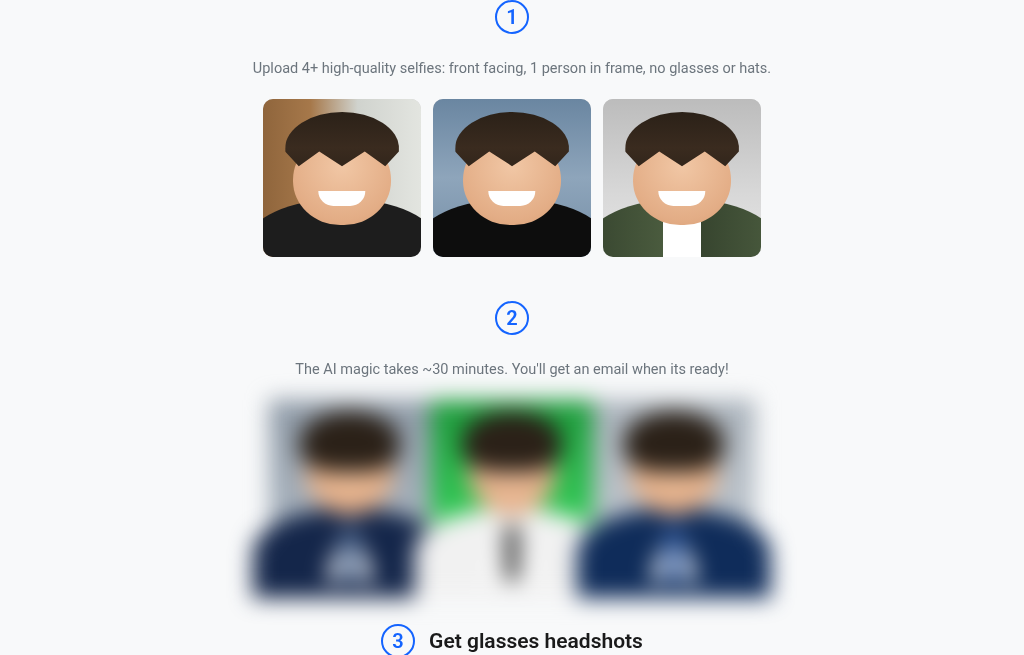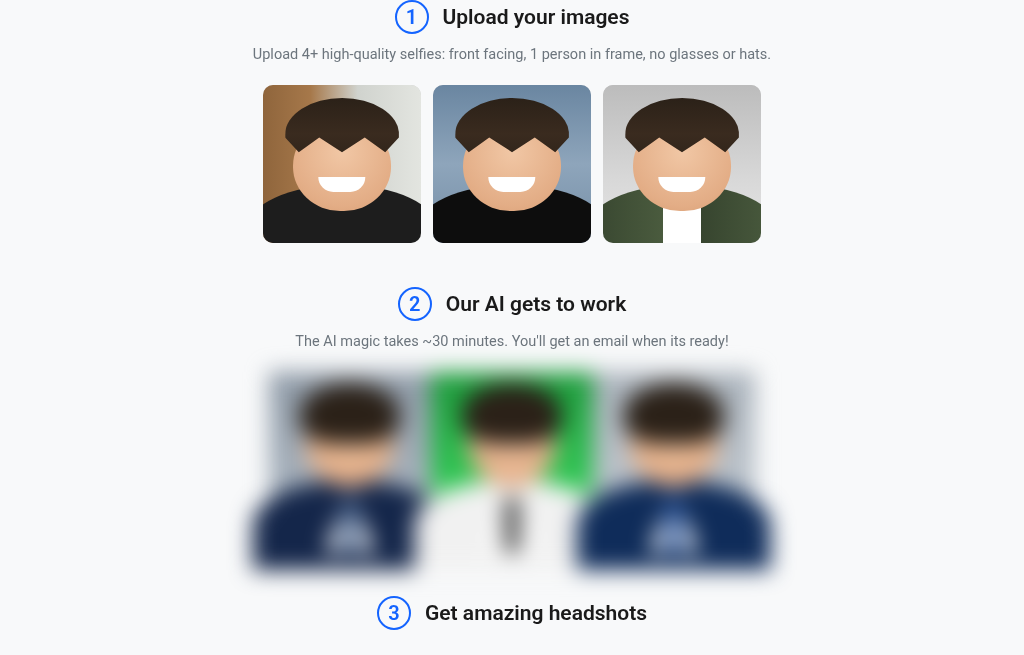--- a/index.html
+++ b/index.html
@@ -41,21 +41,21 @@
       font-size:20px;
       font-weight:600;
       color:#1464ff;
     }
     .step-title{
       font-size:21px;
       font-weight:600;
       color:#1a1a1a;
     }
     .step-desc{
-      margin-top:12px;
+      margin-top:26px;
       font-size:14.5px;
       color:#6c757d;
     }
     .image-row{
       display:flex;
       gap:12px;
       margin-top:22px;
     }
     .selfie{
       width:158px;
@@ -173,21 +173,20 @@
     .step + .step{ margin-top:44px;}
   </style>
 </head>
 <body>
 
 <div class="page">
 
   <section class="step">
     <div class="step-header">
       <div class="step-number">1</div>
-      <h2 class="step-title">Upload your images</h2>
     </div>
     <p class="step-desc">Upload 4+ high-quality selfies: front facing, 1 person in frame, no glasses or hats.</p>
     <div class="image-row">
       <div class="selfie s1">
         <div class="bg"></div>
           <div class="torso"></div>
           <div class="head"></div>
           <div class="hair"></div>
           <div class="smile"></div>
       </div>
@@ -204,21 +203,20 @@
           <div class="head"></div>
           <div class="hair"></div>
           <div class="smile"></div>
       </div>
     </div>
   </section>
 
   <section class="step">
     <div class="step-header">
       <div class="step-number">2</div>
-      <h2 class="step-title">Our AI gets to work</h2>
     </div>
     <p class="step-desc">The AI magic takes ~30 minutes. You'll get an email when its ready!</p>
     <div class="blur-row">
       <div class="headshot h1">
         <div class="bg"></div>
           <div class="torso"></div>
           <div class="collar"></div>
           <div class="tie"></div>
           <div class="head"></div>
           <div class="hair"></div>
@@ -238,17 +236,17 @@
           <div class="tie"></div>
           <div class="head"></div>
           <div class="hair"></div>
       </div>
     </div>
   </section>
 
   <section class="step">
     <div class="step-header">
       <div class="step-number">3</div>
-      <h2 class="step-title">Get amazing headshots</h2>
+      <h2 class="step-title">Get glasses headshots</h2>
     </div>
   </section>
 
 </div>
 
 </body></html>

